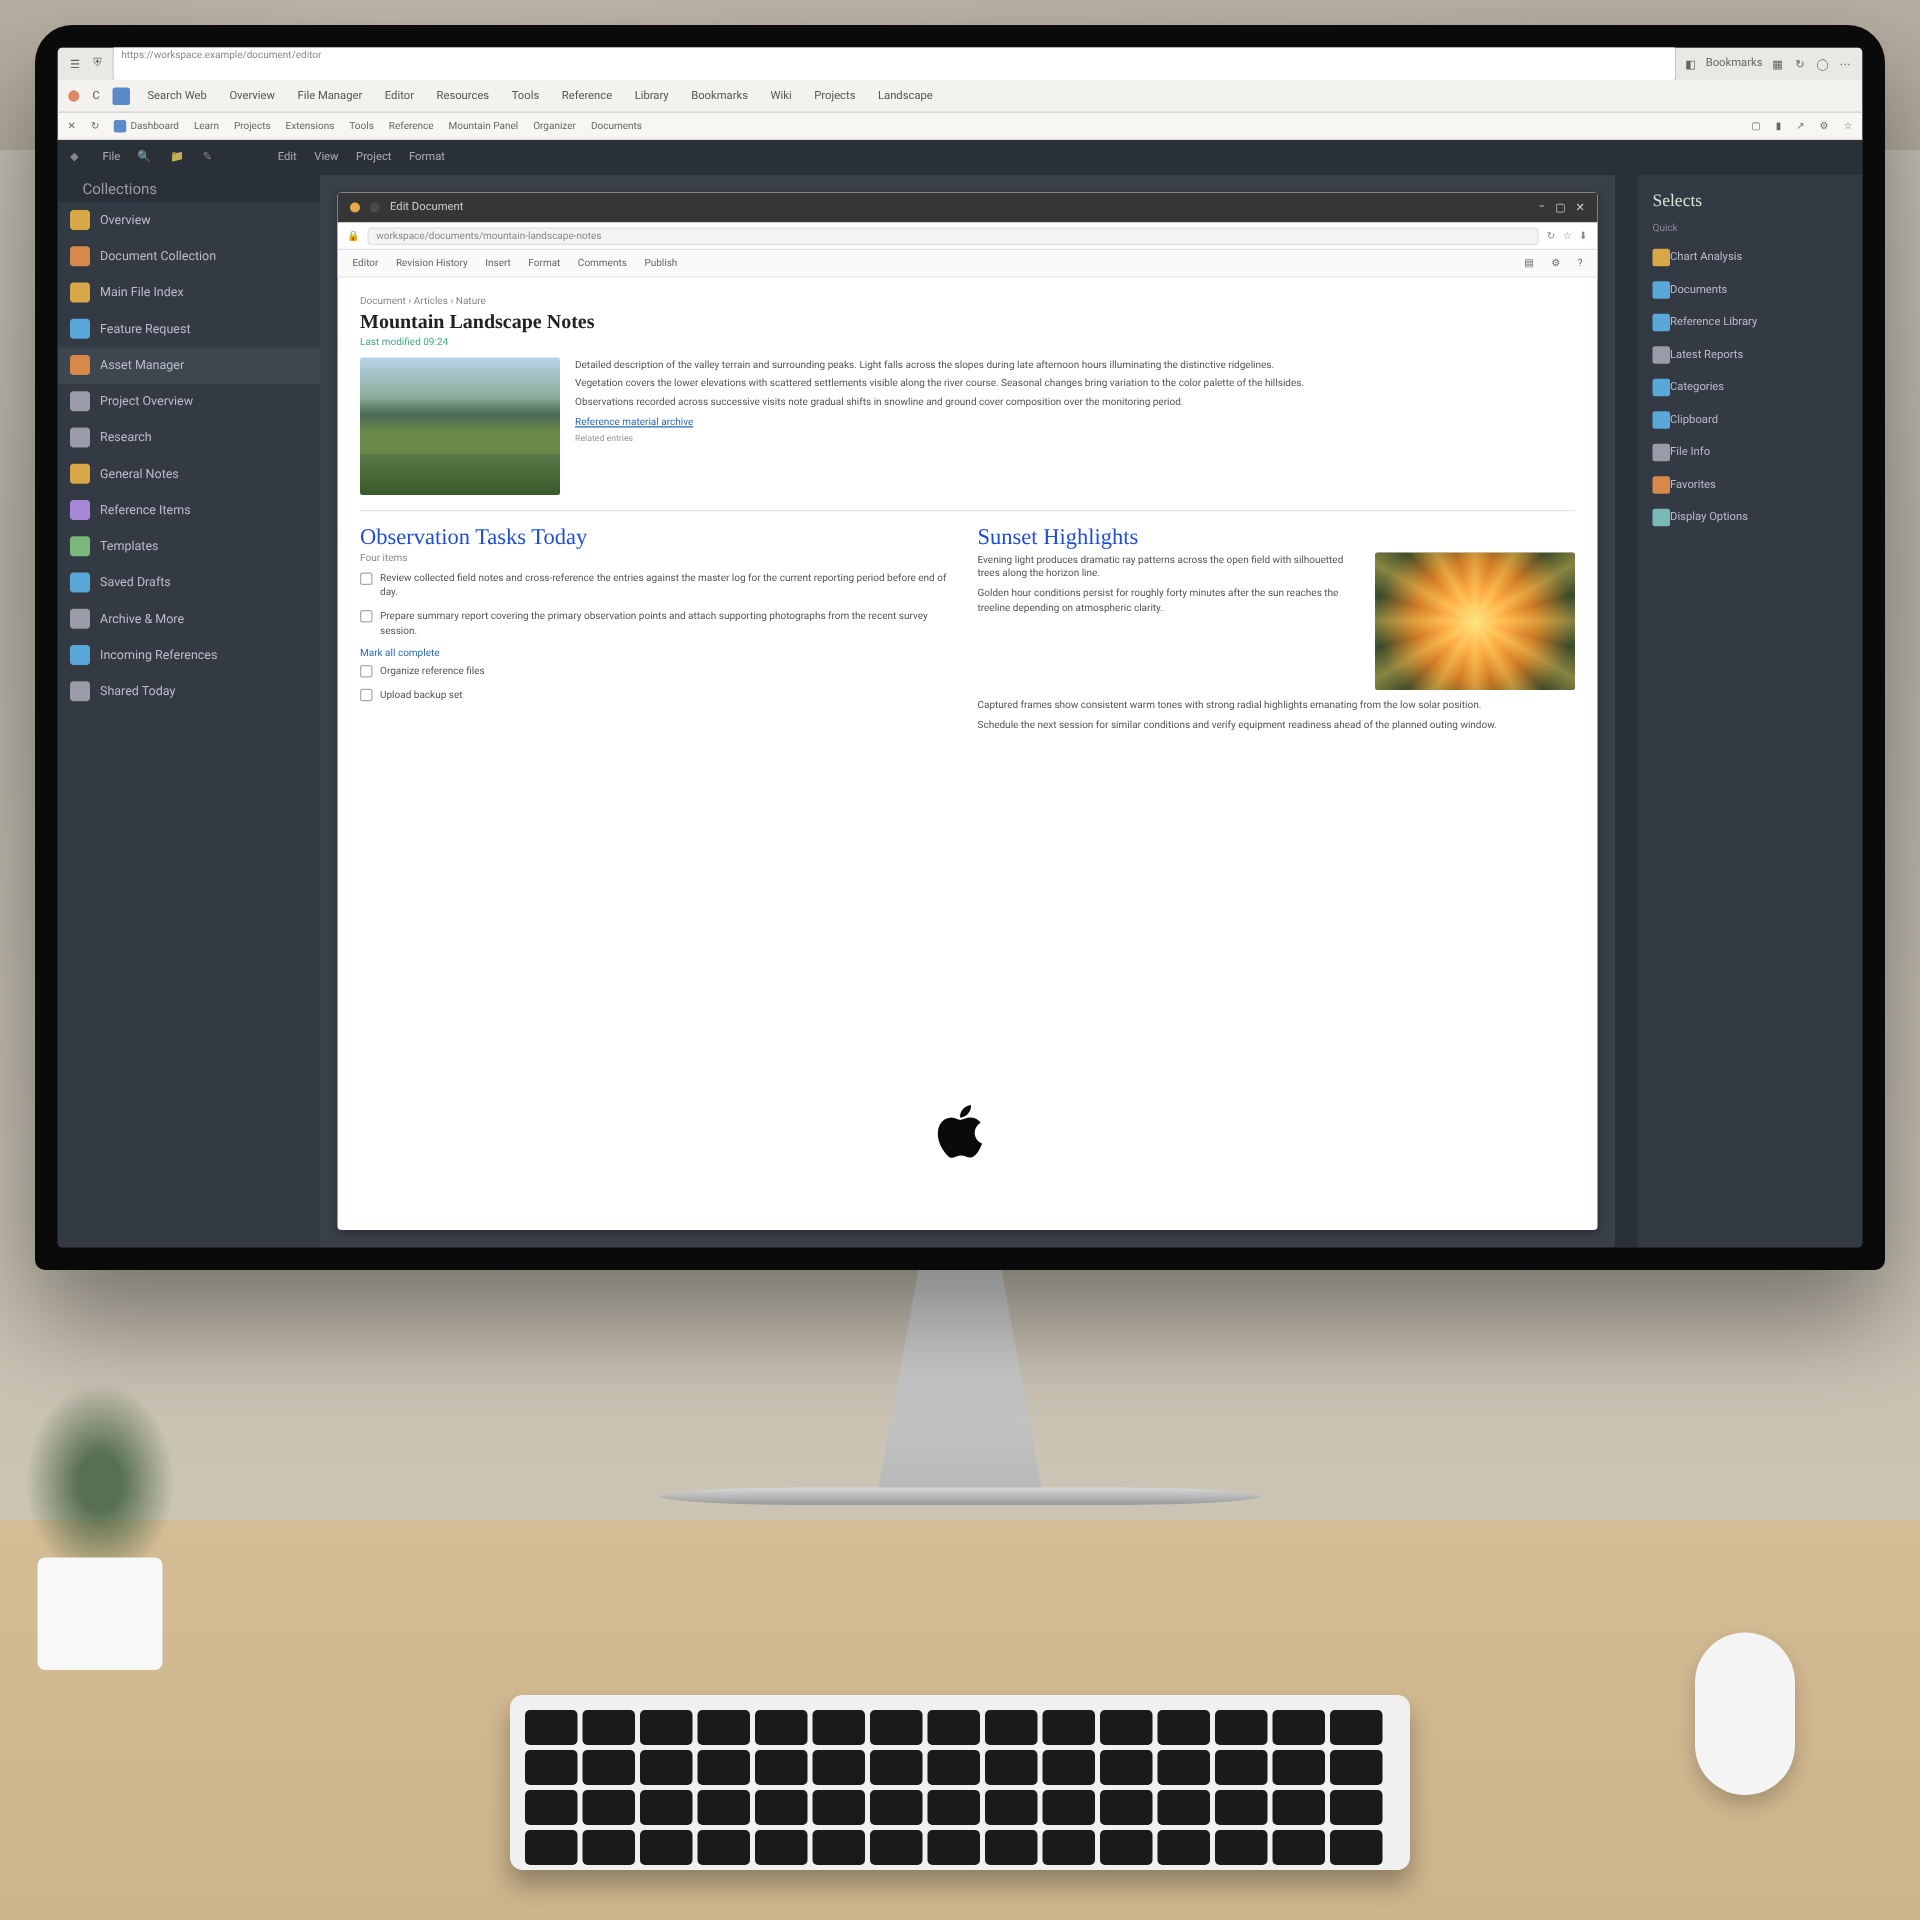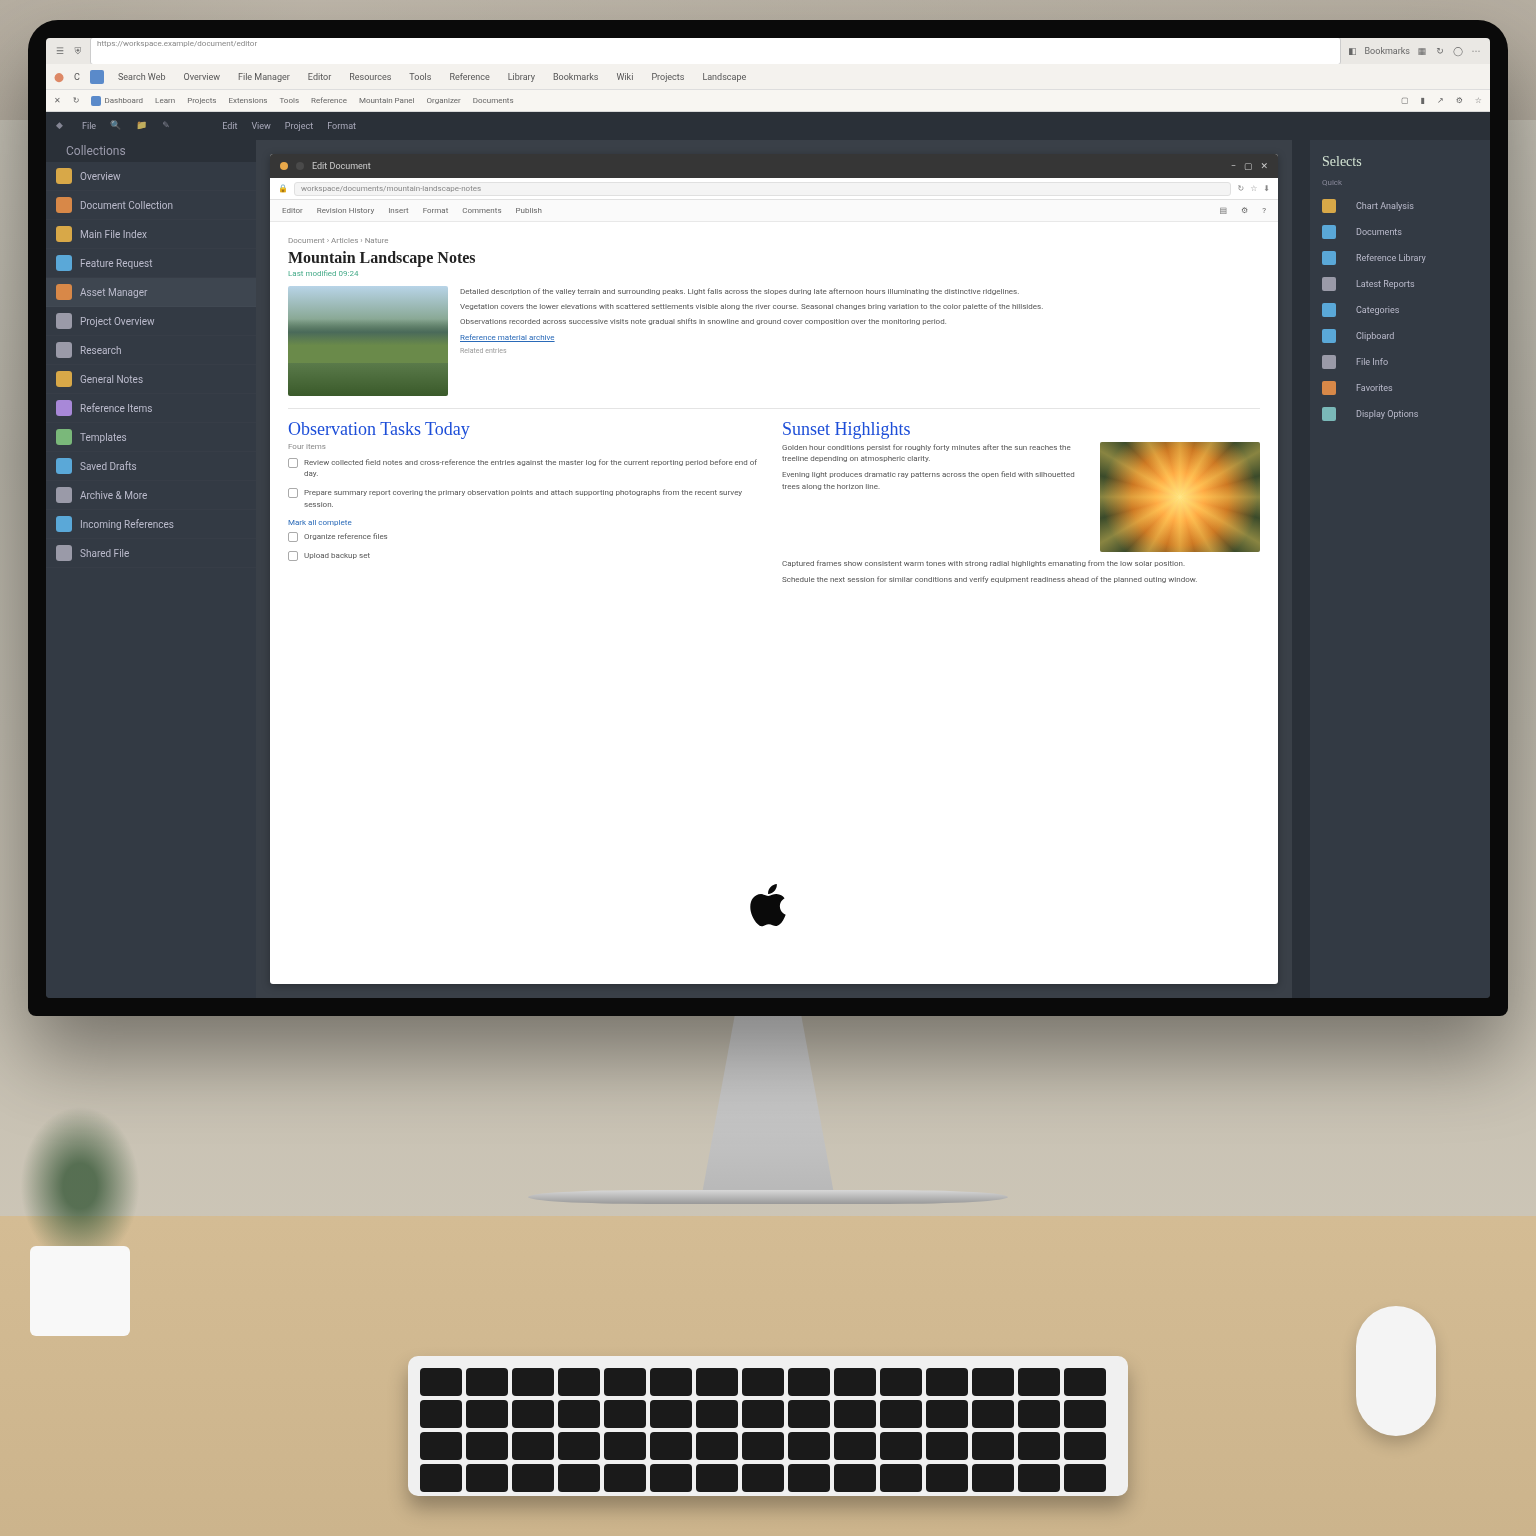--- a/index.html
+++ b/index.html
@@ -68,21 +68,21 @@
 .col{flex:1}
 .h2{font-family:Georgia,serif;font-size:18px;font-weight:normal;color:#1d4ed8;margin-bottom:2px}
 .sub{font-size:8px;color:#888;margin-bottom:6px}
 .chkrow{display:flex;gap:6px;margin-bottom:8px;font-size:8px;color:#555;line-height:1.4}
 .chk{width:10px;height:10px;border:1px solid #aaa;border-radius:2px;flex-shrink:0;margin-top:1px}
 .img2{width:160px;height:110px;float:right;margin:0 0 6px 8px;border-radius:2px;background:radial-gradient(circle at 50% 50%,#ffe888 0%,#ffaa44 25%,#cc7722 50%,#3a4a2a 80%);position:relative;overflow:hidden}
 .img2::after{content:"";position:absolute;inset:0;background:repeating-conic-gradient(from 0deg at 50% 50%,rgba(255,220,100,0.4) 0deg,transparent 15deg,rgba(255,220,100,0.4) 30deg)}
 
 .rside{width:180px;background:#333a44;color:#bbc;font-size:10px;padding:10px 0}
 .rs-h{font-family:Georgia,serif;font-size:14px;color:#d4e4d4;padding:4px 12px 8px}
-.rs-item{display:flex;align-items:center;gap:20px;padding:6px 12px;cursor:pointer;font-size:9px}
+.rs-item{display:flex;align-items:center;gap:0;padding:6px 12px;cursor:pointer;font-size:9px}
 .rs-ico{width:14px;height:14px;border-radius:2px;flex-shrink:0}
 
 .scroll-gut{width:18px;background:#2a3038}
 </style>
 </head>
 <body>
 
 <div class="room">
   <div class="shelf"></div>
   <div class="desk"></div>
@@ -230,21 +230,21 @@
             <div class="sb-item">
               <div class="sb-ico" style="background:#9a9aa8"></div>
               <div class="sb-lbl">Archive &amp; More</div>
             </div>
             <div class="sb-item">
               <div class="sb-ico" style="background:#5aa8d8"></div>
               <div class="sb-lbl">Incoming References</div>
             </div>
             <div class="sb-item">
               <div class="sb-ico" style="background:#9a9aa8"></div>
-              <div class="sb-lbl">Shared File</div>
+              <div class="sb-lbl">Shared Today</div>
             </div>
           </div>
     </div>
 
     <div class="center">
       <div class="doc-wrap">
         <div class="doc-top">
           <span class="dot" style="background:#e8a84a"></span>
           <span class="dot" style="background:#4a4a4a"></span>
           <span>Edit Document</span>
@@ -305,22 +305,22 @@
                     <div>Organize reference files</div>
                   </div>
               <div class="chkrow">
                     <div class="chk"></div>
                     <div>Upload backup set</div>
                   </div>
             </div>
             <div class="col">
               <div class="h2">Sunset Highlights</div>
               <div class="img2"></div>
+              <p style="font-size:8px;line-height:1.4;color:#555;margin-bottom:5px">Evening light produces dramatic ray patterns across the open field with silhouetted trees along the horizon line.</p>
               <p style="font-size:8px;line-height:1.4;color:#555;margin-bottom:5px">Golden hour conditions persist for roughly forty minutes after the sun reaches the treeline depending on atmospheric clarity.</p>
-              <p style="font-size:8px;line-height:1.4;color:#555;margin-bottom:5px">Evening light produces dramatic ray patterns across the open field with silhouetted trees along the horizon line.</p>
               <p style="font-size:8px;line-height:1.4;color:#555;margin-bottom:5px;clear:both">Captured frames show consistent warm tones with strong radial highlights emanating from the low solar position.</p>
               <p style="font-size:8px;line-height:1.4;color:#555">Schedule the next session for similar conditions and verify equipment readiness ahead of the planned outing window.</p>
             </div>
           </div>
         </div>
       </div>
     </div>
 
     <div class="scroll-gut"></div>
 

